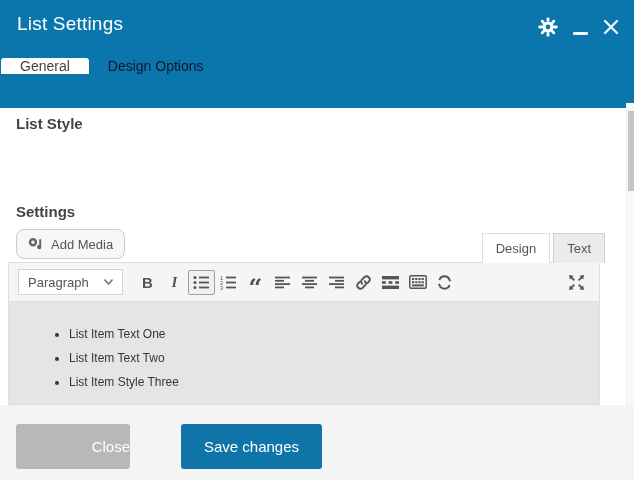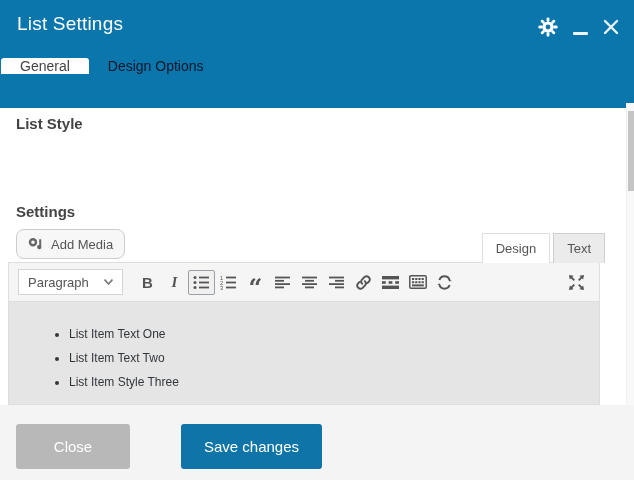--- a/index.html
+++ b/index.html
@@ -55,21 +55,21 @@
   .tb-quote { font-family:"DejaVu Serif", serif; font-size:24px; font-weight:bold; line-height:10px; padding-top:12px; }
   .tb-spacer { flex:1; }
   .editor-content { padding:20px 0 0 20px; }
   .editor-content ul { margin:0; padding-left:40px; list-style:disc; }
   .editor-content li { font-size:12px; color:#32373c; line-height:24px; }
 
   
   .footer { position:absolute; top:405px; left:0; width:100%; height:75px; background:#f4f4f4; }
   .btn { position:absolute; top:19px; height:45px; border:none; border-radius:3px; color:#fff; font-size:15px;
          font-family:"Liberation Sans", sans-serif; cursor:pointer; }
-  .btn-close { left:16px; width:114px; background:#b8b8b8; }
+  .btn-close { left:16px; width:114px; background:#b8b8b8;text-align:right; }
   .btn-save { left:166px; width:141px; background:#0f74a8;margin-left:15px; }
 
   
   .scrollbar { position:absolute; top:103px; right:0; width:8px; height:302px; background:#f8f8f8; border-left:1px solid #efefef; }
   .scroll-thumb { position:absolute; top:8px; left:1px; width:6px; height:80px; background:#c5c5c5; cursor:pointer; }
 
   svg { display:block; }
 </style>
 </head>
 <body>

